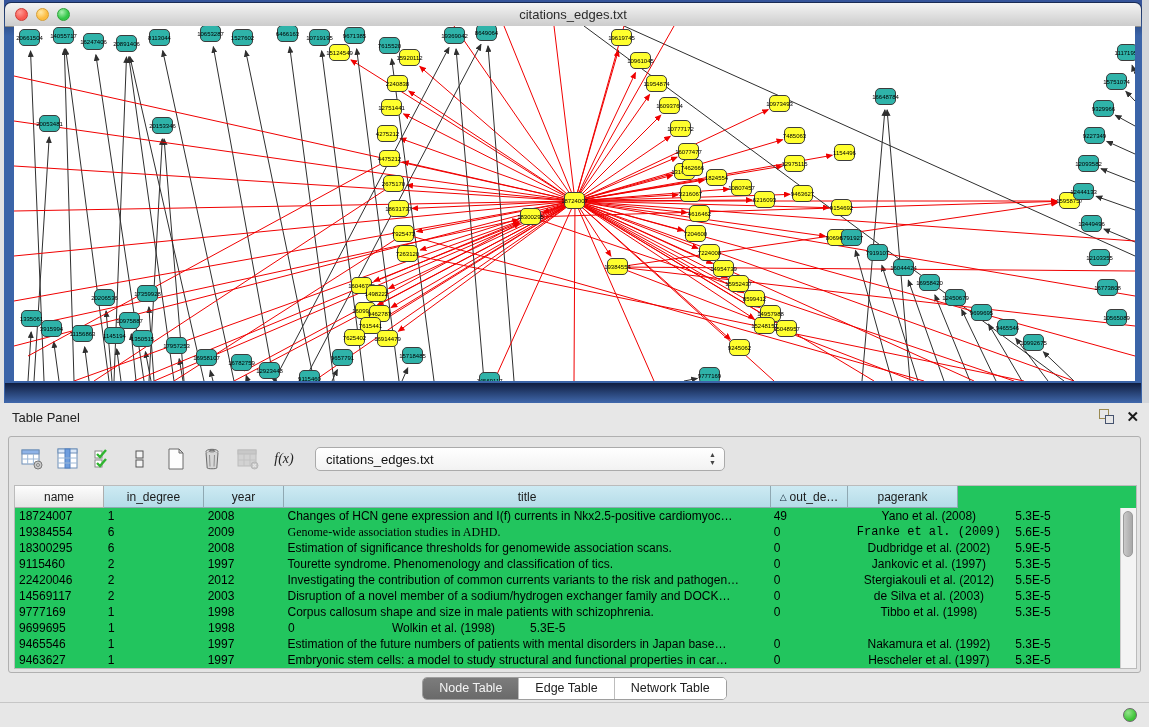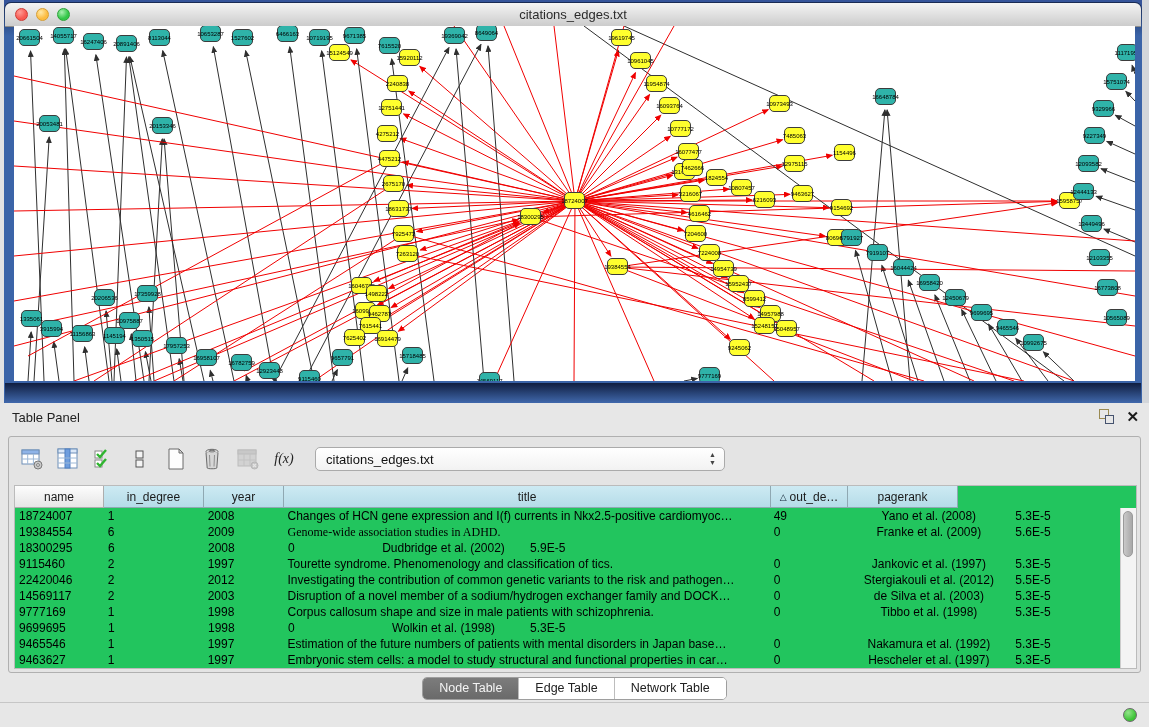--- a/index.html
+++ b/index.html
@@ -475,45 +475,46 @@
             <div class="g-cell" style="width: 77px;">49</div>
             <div class="g-cell center" style="width: 165px;">Yano et al. (2008)</div>
             <div class="g-cell" style="width: 110px;">5.3E-5</div>
           </div>
           <div class="g-row">
             <div class="g-cell" style="width: 89px;">19384554</div>
             <div class="g-cell" style="width: 100px;">6</div>
             <div class="g-cell" style="width: 80px; text-align: center;">2009</div>
             <div class="g-cell" style="width: 487px; font-family: Liberation Serif, serif;">Genome-wide association studies in ADHD.</div>
             <div class="g-cell" style="width: 77px;">0</div>
-            <div class="g-cell center" style="width: 165px;">Franke et al. (2009)</div>
+            <div class="g-cell center" style="width: 165px; font-family: Liberation Mono, monospace;">Franke et al. (2009)</div>
             <div class="g-cell" style="width: 110px;">5.6E-5</div>
           </div>
           <div class="g-row">
             <div class="g-cell" style="width: 89px;">18300295</div>
             <div class="g-cell" style="width: 100px;">6</div>
             <div class="g-cell" style="width: 80px;">2008</div>
+            <div class="g-cell" style="width: 487px;">Estimation of significance thresholds for genomewide association scans.</div>
             <div class="g-cell" style="width: 77px;">0</div>
             <div class="g-cell center" style="width: 165px;">Dudbridge et al. (2002)</div>
             <div class="g-cell" style="width: 110px;">5.9E-5</div>
           </div>
           <div class="g-row">
             <div class="g-cell" style="width: 89px;">9115460</div>
             <div class="g-cell" style="width: 100px;">2</div>
             <div class="g-cell" style="width: 80px;">1997</div>
             <div class="g-cell" style="width: 487px;">Tourette syndrome. Phenomenology and classification of tics.</div>
             <div class="g-cell" style="width: 77px;">0</div>
             <div class="g-cell center" style="width: 165px;">Jankovic et al. (1997)</div>
             <div class="g-cell" style="width: 110px;">5.3E-5</div>
           </div>
           <div class="g-row">
             <div class="g-cell" style="width: 89px;">22420046</div>
             <div class="g-cell" style="width: 100px;">2</div>
             <div class="g-cell" style="width: 80px;">2012</div>
-            <div class="g-cell" style="width: 487px;">Investigating the contribution of common genetic variants to the risk and pathogen…</div>
+            <div class="g-cell" style="width: 487px;">Investigating the contribution of common currents variants to the risk and pathogen…</div>
             <div class="g-cell" style="width: 77px;">0</div>
             <div class="g-cell center" style="width: 165px;">Stergiakouli et al. (2012)</div>
             <div class="g-cell" style="width: 110px;">5.5E-5</div>
           </div>
           <div class="g-row">
             <div class="g-cell" style="width: 89px;">14569117</div>
             <div class="g-cell" style="width: 100px;">2</div>
             <div class="g-cell" style="width: 80px;">2003</div>
             <div class="g-cell" style="width: 487px;">Disruption of a novel member of a sodium/hydrogen exchanger family and DOCK…</div>
             <div class="g-cell" style="width: 77px;">0</div>

